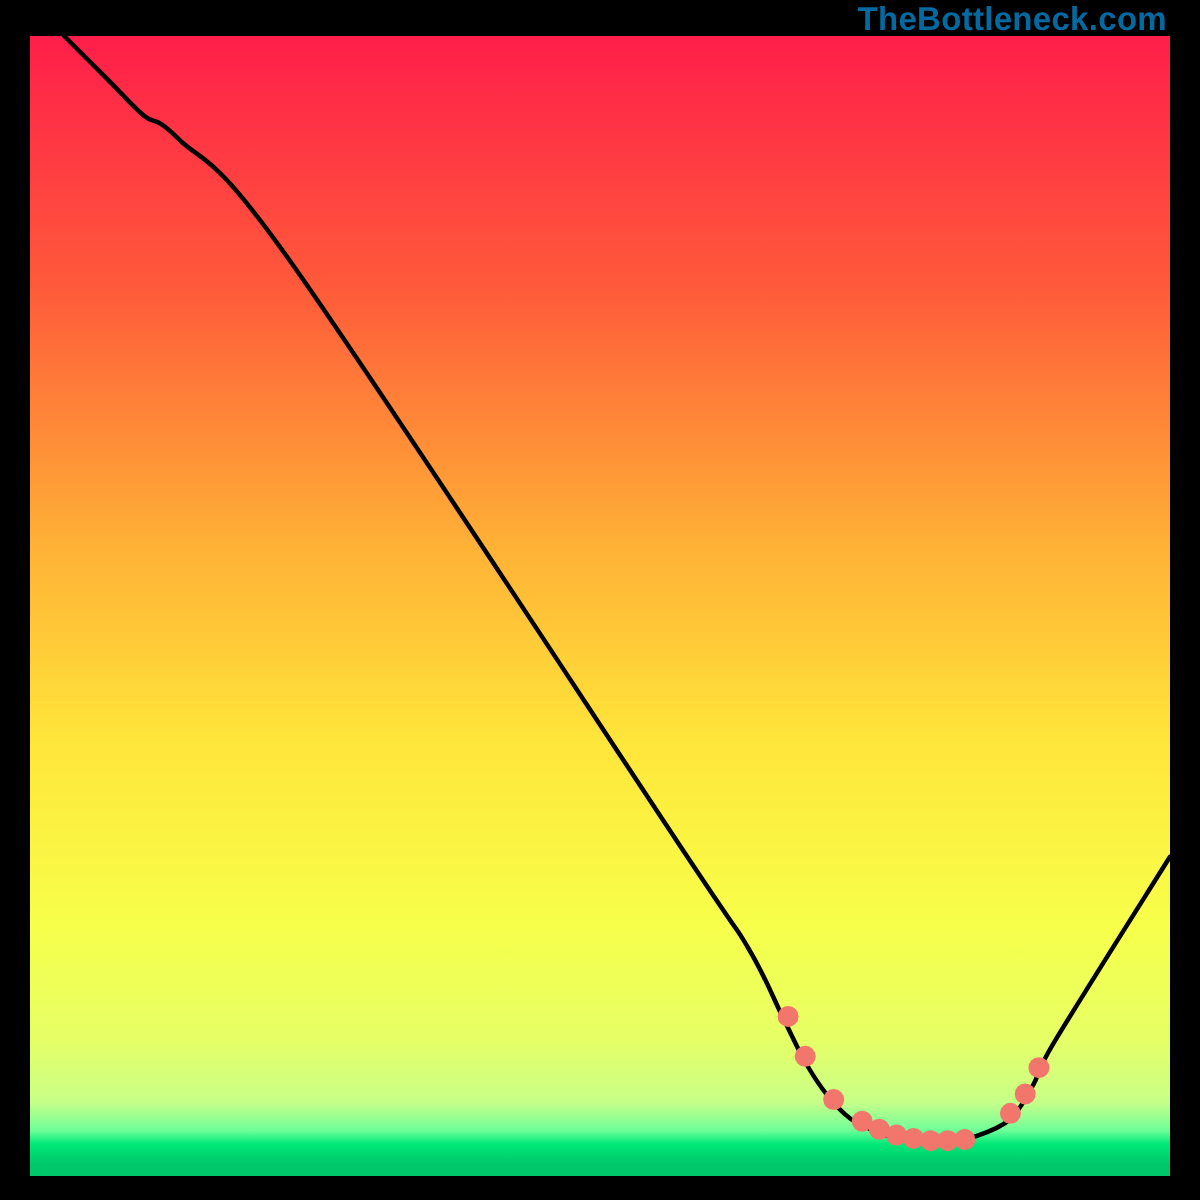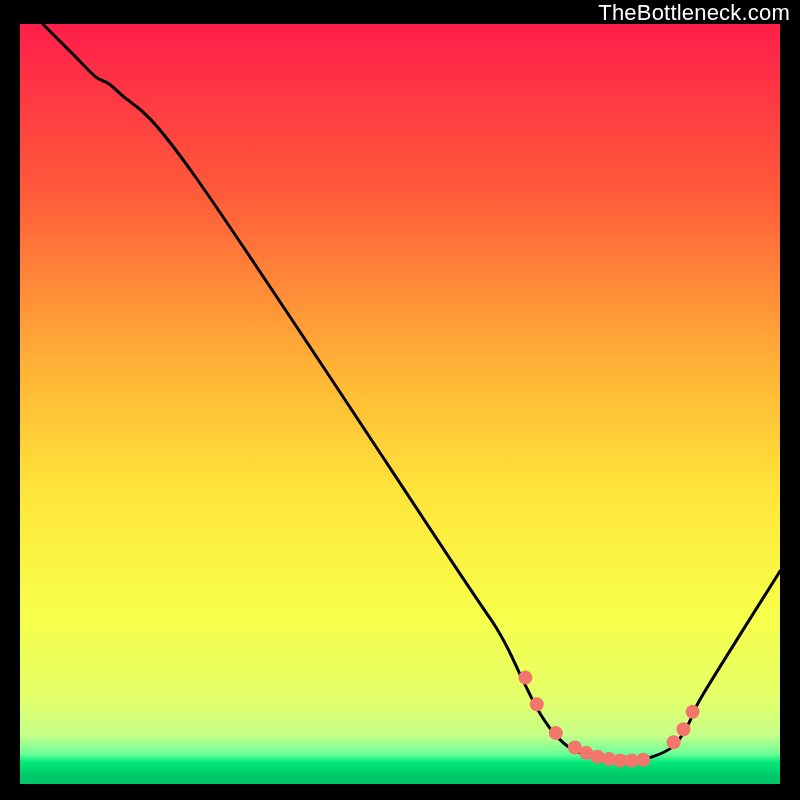--- a/index.html
+++ b/index.html
@@ -16,24 +16,24 @@
     position: absolute;
     left: 0;
     top: 0;
     width: 760px;
     height: 760px;
     overflow: visible;
   }
   .attribution {
     position: absolute;
     top: 0px;
-    right: 10px;
-    color: #ffffff;
+    right: 22px;
+    color: #0369a1;
     font-size: 22px;
-    font-weight: 400;
+    font-weight: 700;
     letter-spacing: 0.2px;
   }
   svg { display: block; }
 </style>
 </head>
 <body>
 
 <div class="attribution">TheBottleneck.com</div>
 
 <div class="frame">

